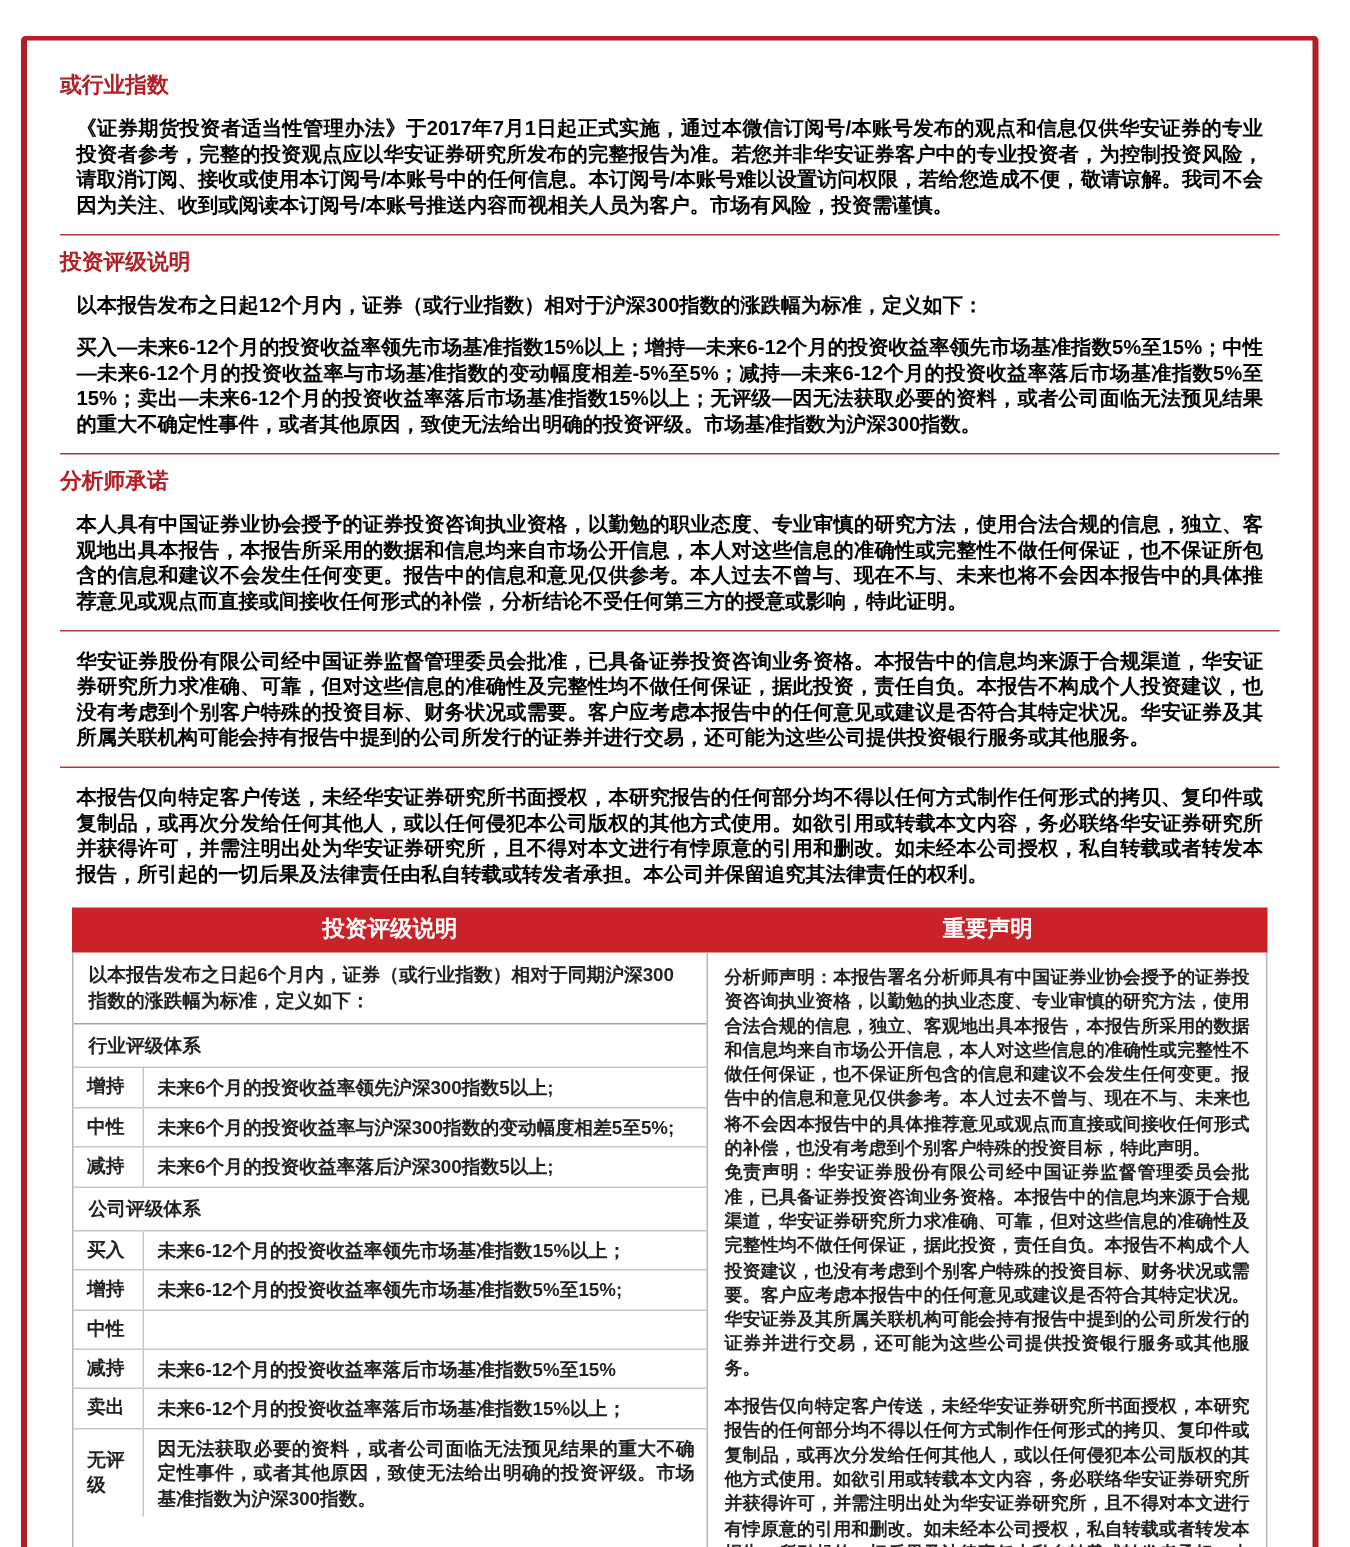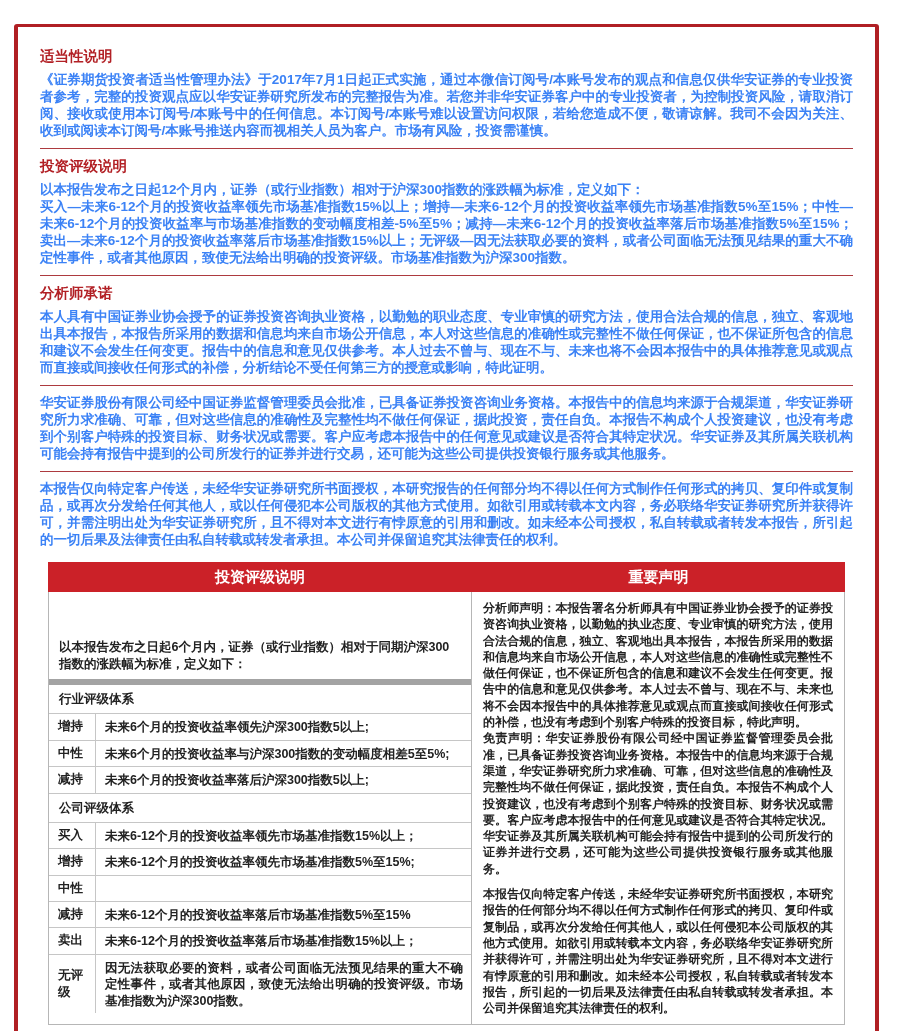--- a/index.html
+++ b/index.html
@@ -25,25 +25,25 @@
     border-radius: 3px;
     padding: 14px 22px 14px 22px;
   }
   .sec-h {
     margin: 6px 0 5px 0;
     font-size: 14.5px;
     font-weight: bold;
     color: #b22025;
   }
   .sec-p {
-    margin: 0;
+    margin: 11px;
     font-size: 13.5px;
     line-height: 17px;
     font-weight: 600;
-    color: #3b82f6;
+    color: #000000;
     text-align: justify;
   }
   .divider {
     border: none;
     border-top: 1px solid #ad3a3f;
     margin: 9px 0 8px 0;
   }
   
   .rating-table {
     margin: 14px 0 0 8px;
@@ -73,22 +73,21 @@
     width: 423px;
     box-sizing: border-box;
     border-right: 1px solid #b6b6b6;
     font-size: 12.5px;
     font-weight: 600;
     color: #222222;
   }
   .cell-intro {
     padding: 7px 10px 6px 10px;
     line-height: 17px;
-    border-bottom: 6px solid #a3a3a3;
-    margin-top: 40px;
+    border-bottom: 1px solid #a3a3a3;
   }
   .cell-subhead {
     padding: 6px 10px 5px 10px;
     font-weight: bold;
     border-bottom: 1px solid #c6c6c6;
   }
   .rrow {
     display: flex;
     align-items: flex-end;
     border-bottom: 1px solid #c6c6c6;
@@ -123,21 +122,21 @@
   .rp { margin: 0; }
   .rp b { font-weight: bold; font-family: Liberation Serif, serif; }
   .rp-gap { margin-top: 9px; }
 </style>
 </head>
 <body>
 
 <div class="frame">
 
   <section>
-    <h3 class="sec-h">适当性说明</h3>
+    <h3 class="sec-h">或行业指数</h3>
     <p class="sec-p">《证券期货投资者适当性管理办法》于2017年7月1日起正式实施，通过本微信订阅号/本账号发布的观点和信息仅供华安证券的专业投资者参考，完整的投资观点应以华安证券研究所发布的完整报告为准。若您并非华安证券客户中的专业投资者，为控制投资风险，请取消订阅、接收或使用本订阅号/本账号中的任何信息。本订阅号/本账号难以设置访问权限，若给您造成不便，敬请谅解。我司不会因为关注、收到或阅读本订阅号/本账号推送内容而视相关人员为客户。市场有风险，投资需谨慎。</p>
   </section>
   <hr class="divider">
 
   <section>
     <h3 class="sec-h">投资评级说明</h3>
     <p class="sec-p">以本报告发布之日起12个月内，证券（或行业指数）相对于沪深300指数的涨跌幅为标准，定义如下：</p>
     <p class="sec-p">买入—未来6-12个月的投资收益率领先市场基准指数15%以上；增持—未来6-12个月的投资收益率领先市场基准指数5%至15%；中性—未来6-12个月的投资收益率与市场基准指数的变动幅度相差-5%至5%；减持—未来6-12个月的投资收益率落后市场基准指数5%至15%；卖出—未来6-12个月的投资收益率落后市场基准指数15%以上；无评级—因无法获取必要的资料，或者公司面临无法预见结果的重大不确定性事件，或者其他原因，致使无法给出明确的投资评级。市场基准指数为沪深300指数。</p>
   </section>
   <hr class="divider">

